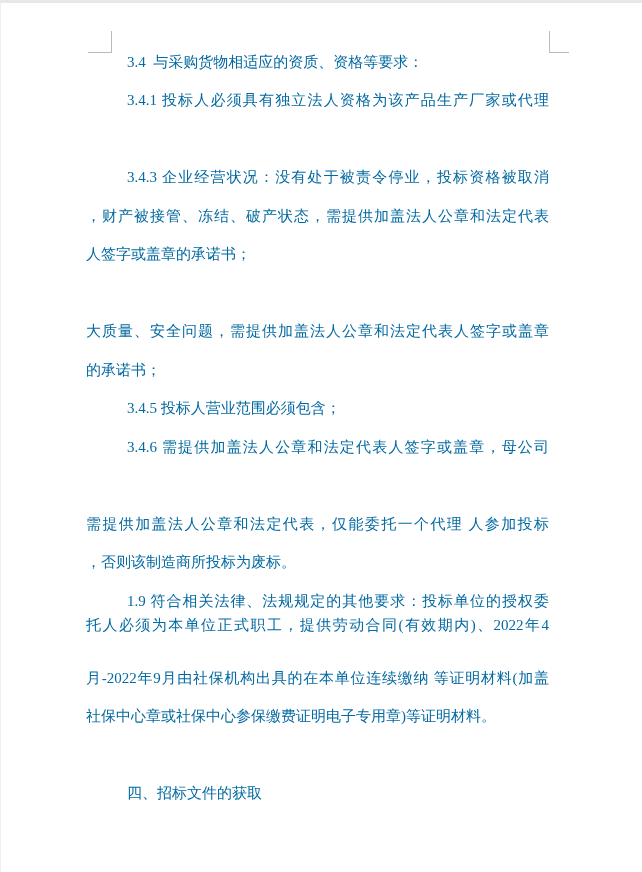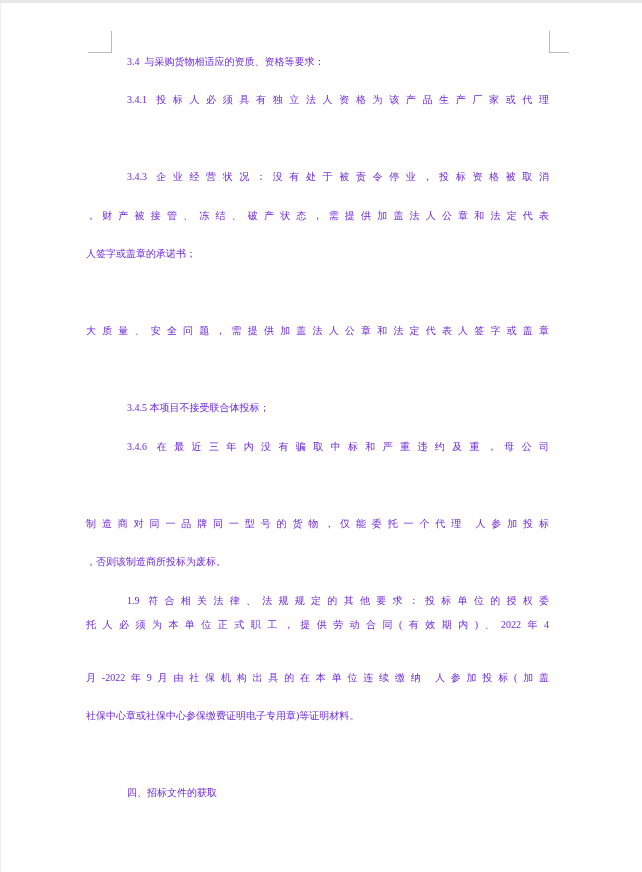--- a/index.html
+++ b/index.html
@@ -44,23 +44,23 @@
   .mark-right {
     left: 549px;
     width: 19px;
     border-left: 1px solid #bbbbbb;
     border-bottom: 1px solid #bbbbbb;
   }
   .line {
     position: absolute;
     height: 20px;
     line-height: 20px;
-    font-size: 10px;
+    font-size: 15px;
     white-space: pre-wrap;
-    color: #6d28d9;
+    color: #0369a1;
     left: 86px;
     width: 463px;
   }
   .line.indent {
     left: 127px;
     width: 422px;
   }
   .line.jfull {
     text-align: justify;
     text-align-last: justify;
@@ -76,23 +76,24 @@
 
   <div class="mark mark-left"></div>
   <div class="mark mark-right"></div>
 
   <div class="line indent" style="top:52px">3.4  与采购货物相适应的资质、资格等要求：</div>
   <div class="line indent jfull" style="top:90px">3.4.1 投标人必须具有独立法人资格为该产品生产厂家或代理</div>
   <div class="line indent jfull" style="top:167px">3.4.3 企业经营状况：没有处于被责令停业，投标资格被取消</div>
   <div class="line jfull" style="top:206px">，财产被接管、冻结、破产状态，需提供加盖法人公章和法定代表</div>
   <div class="line" style="top:244px">人签字或盖章的承诺书；</div>
   <div class="line jfull" style="top:321px">大质量、安全问题，需提供加盖法人公章和法定代表人签字或盖章</div>
-  <div class="line indent" style="top:398px">3.4.5 本项目不接受联合体投标；</div>
-  <div class="line indent jfull" style="top:437px">3.4.6 在最近三年内没有骗取中标和严重违约及重，母公司</div>
-  <div class="line jfull" style="top:514px">制造商对同一品牌同一型号的货物，仅能委托一个代理 人参加投标</div>
+  <div class="line" style="top:360px">的承诺书；</div>
+  <div class="line indent" style="top:398px">3.4.5 投标人营业范围必须包含；</div>
+  <div class="line indent jfull" style="top:437px">3.4.6 需提供加盖法人公章和法定代表人签字或盖章，母公司</div>
+  <div class="line jfull" style="top:514px">需提供加盖法人公章和法定代表，仅能委托一个代理 人参加投标</div>
   <div class="line" style="top:552px">，否则该制造商所投标为废标。</div>
   <div class="line indent jfull" style="top:591px">1.9 符合相关法律、法规规定的其他要求：投标单位的授权委</div>
   <div class="line jfull" style="top:615px">托人必须为本单位正式职工，提供劳动合同(有效期内)、2022年4</div>
-  <div class="line jfull" style="top:668px">月-2022年9月由社保机构出具的在本单位连续缴纳 人参加投标(加盖</div>
+  <div class="line jfull" style="top:668px">月-2022年9月由社保机构出具的在本单位连续缴纳 等证明材料(加盖</div>
   <div class="line" style="top:706px">社保中心章或社保中心参保缴费证明电子专用章)等证明材料。</div>
   <div class="line indent" style="top:783px">四、招标文件的获取</div>
 
 </div>
 
 </body></html>

